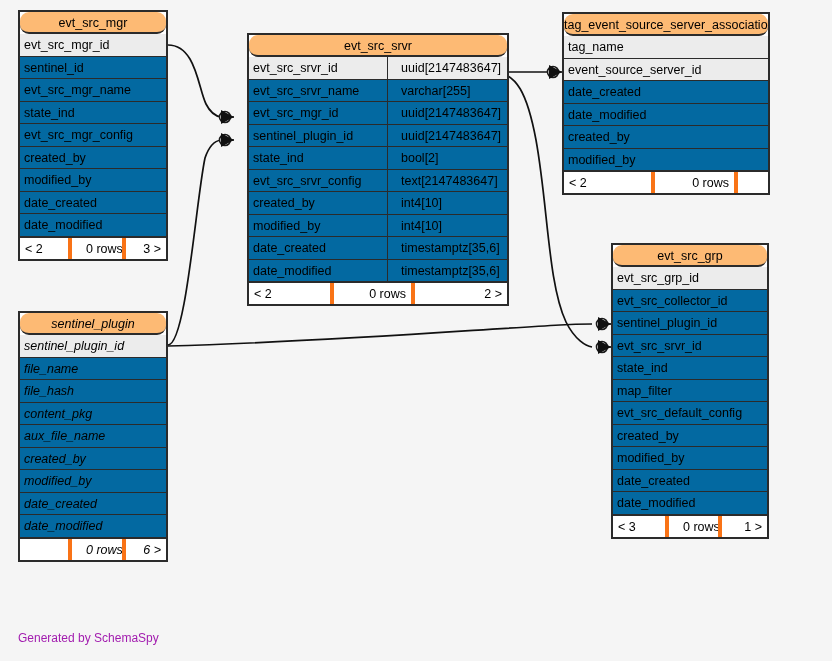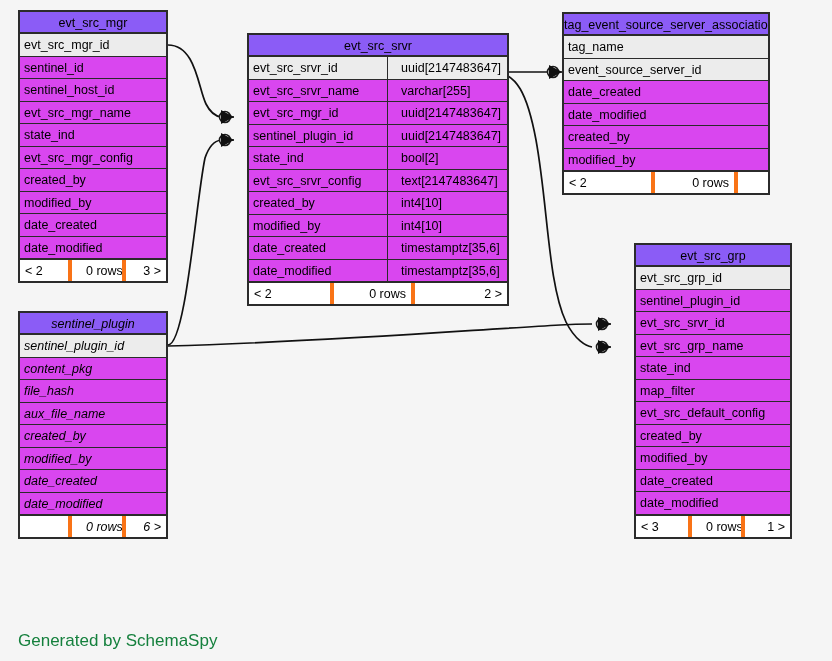--- a/index.html
+++ b/index.html
@@ -32,36 +32,37 @@
   .table-box {
     position: absolute;
     z-index: 2;
     border: 2px solid #2b2b2b;
     background: #ffffff;
     box-sizing: border-box;
     font-size: 12.5px;
     color: #000000;
   }
   .tbl-title {
-    background: #8b5cf6;
+    background: #fdba74;
     text-align: center;
     line-height: 22px;
     height: 22px;
     border-bottom: 2px solid #2b2b2b;
     box-sizing: border-box;
     white-space: nowrap;
     overflow: hidden;
+    border-radius: 9px;
   }
   .tbl-row {
     display: flex;
     height: 22.5px;
     line-height: 22.5px;
     border-bottom: 1px solid #2b2b2b;
     box-sizing: border-box;
-    background: #d946ef;
+    background: #0369a1;
     white-space: nowrap;
     overflow: hidden;
   }
   .tbl-row.key {
     background: #ececec;
   }
   .tbl-row .col-name {
     padding-left: 4px;
     flex: 1 1 auto;
     overflow: hidden;
@@ -91,30 +92,30 @@
   .tbl-foot .fcell + .fcell {
     border-left: 4px solid #f97316;
     padding-left: 14px;
   }
   .fcell.left  { text-align: left; }
   .fcell.right { text-align: right; }
   .footer-note {
     position: absolute;
     left: 18px;
     top: 631px;
-    font-size: 17px;
-    color: #15803d;
+    font-size: 12px;
+    color: #a21caf;
     z-index: 3;
     white-space: nowrap;
   }
   
   #tbl-evt_src_mgr   { left: 18px;  top: 10px;  width: 150px; }
   #tbl-evt_src_srvr  { left: 234px; top: 33px;  width: 262px; margin-left: 13px; }
   #tbl-tag_assoc     { left: 562px; top: 12px;  width: 208px; }
-  #tbl-evt_src_grp   { left: 611px; top: 243px; width: 158px; margin-left: 23px; }
+  #tbl-evt_src_grp   { left: 611px; top: 243px; width: 158px; }
   #tbl-sentinel_plugin { left: 18px; top: 311px; width: 150px; font-style: italic; }
 
   #tbl-evt_src_srvr .tbl-row .col-name { flex: 0 0 134px; }
   #tbl-evt_src_srvr .tbl-row .col-type { flex: 1 1 auto; padding-left: 13px; }
 </style>
 </head>
 <body>
 
 <div id="canvas">
 
@@ -156,23 +157,20 @@
   <div class="table-box" id="tbl-evt_src_mgr">
     <div class="tbl-title">evt_src_mgr</div>
     <div class="tbl-body">
       <div class="tbl-row key">
           <span class="col-name">evt_src_mgr_id</span>
         </div>
       <div class="tbl-row">
           <span class="col-name">sentinel_id</span>
         </div>
       <div class="tbl-row">
-          <span class="col-name">sentinel_host_id</span>
-        </div>
-      <div class="tbl-row">
           <span class="col-name">evt_src_mgr_name</span>
         </div>
       <div class="tbl-row">
           <span class="col-name">state_ind</span>
         </div>
       <div class="tbl-row">
           <span class="col-name">evt_src_mgr_config</span>
         </div>
       <div class="tbl-row">
           <span class="col-name">created_by</span>
@@ -274,27 +272,27 @@
     </div>
   </div>
 
   <div class="table-box" id="tbl-evt_src_grp">
     <div class="tbl-title">evt_src_grp</div>
     <div class="tbl-body">
       <div class="tbl-row key">
           <span class="col-name">evt_src_grp_id</span>
         </div>
       <div class="tbl-row">
+          <span class="col-name">evt_src_collector_id</span>
+        </div>
+      <div class="tbl-row">
           <span class="col-name">sentinel_plugin_id</span>
         </div>
       <div class="tbl-row">
           <span class="col-name">evt_src_srvr_id</span>
-        </div>
-      <div class="tbl-row">
-          <span class="col-name">evt_src_grp_name</span>
         </div>
       <div class="tbl-row">
           <span class="col-name">state_ind</span>
         </div>
       <div class="tbl-row">
           <span class="col-name">map_filter</span>
         </div>
       <div class="tbl-row">
           <span class="col-name">evt_src_default_config</span>
         </div>
@@ -318,24 +316,27 @@
     </div>
   </div>
 
   <div class="table-box" id="tbl-sentinel_plugin">
     <div class="tbl-title">sentinel_plugin</div>
     <div class="tbl-body">
       <div class="tbl-row key">
           <span class="col-name">sentinel_plugin_id</span>
         </div>
       <div class="tbl-row">
+          <span class="col-name">file_name</span>
+        </div>
+      <div class="tbl-row">
+          <span class="col-name">file_hash</span>
+        </div>
+      <div class="tbl-row">
           <span class="col-name">content_pkg</span>
-        </div>
-      <div class="tbl-row">
-          <span class="col-name">file_hash</span>
         </div>
       <div class="tbl-row">
           <span class="col-name">aux_file_name</span>
         </div>
       <div class="tbl-row">
           <span class="col-name">created_by</span>
         </div>
       <div class="tbl-row">
           <span class="col-name">modified_by</span>
         </div>

